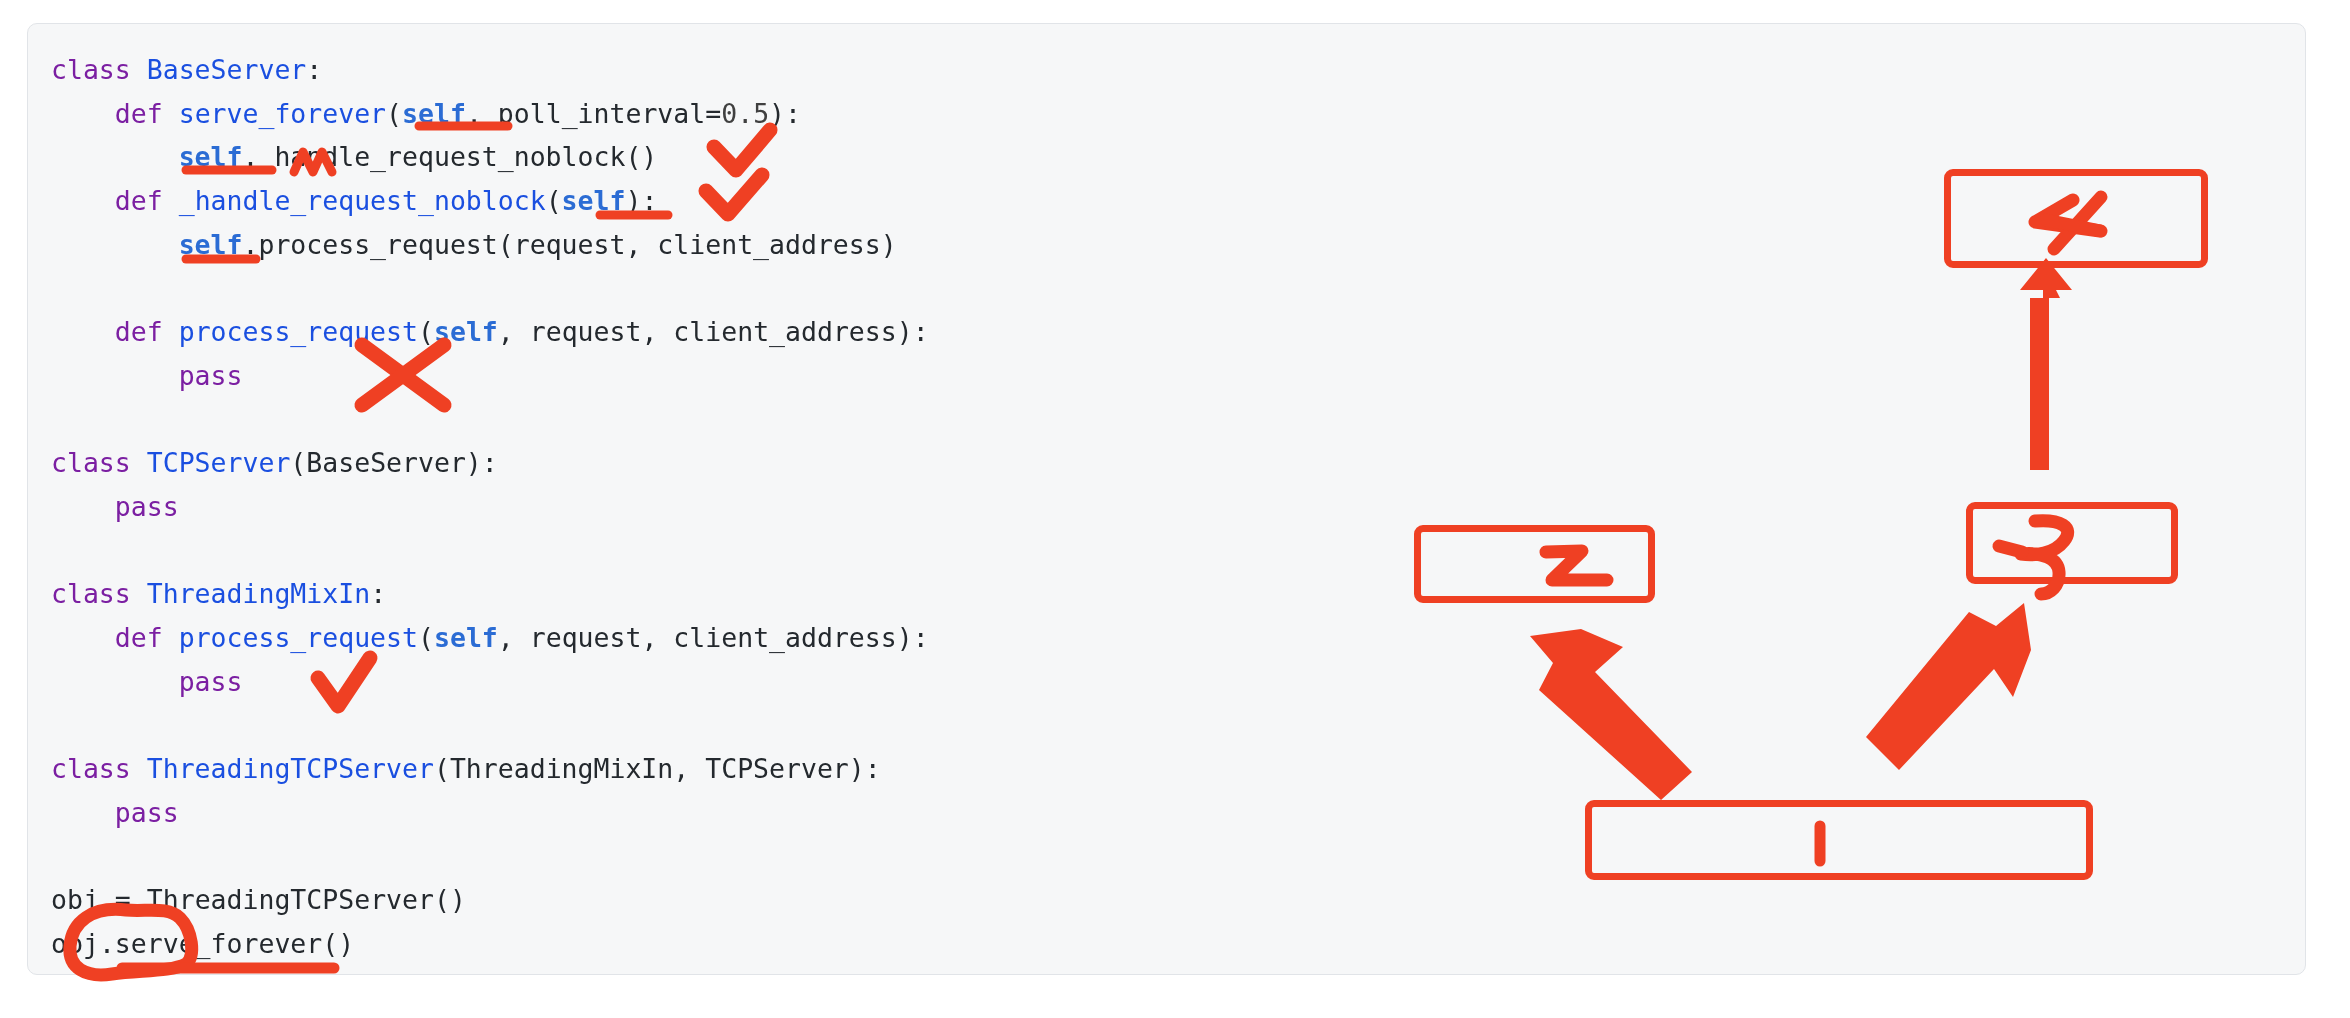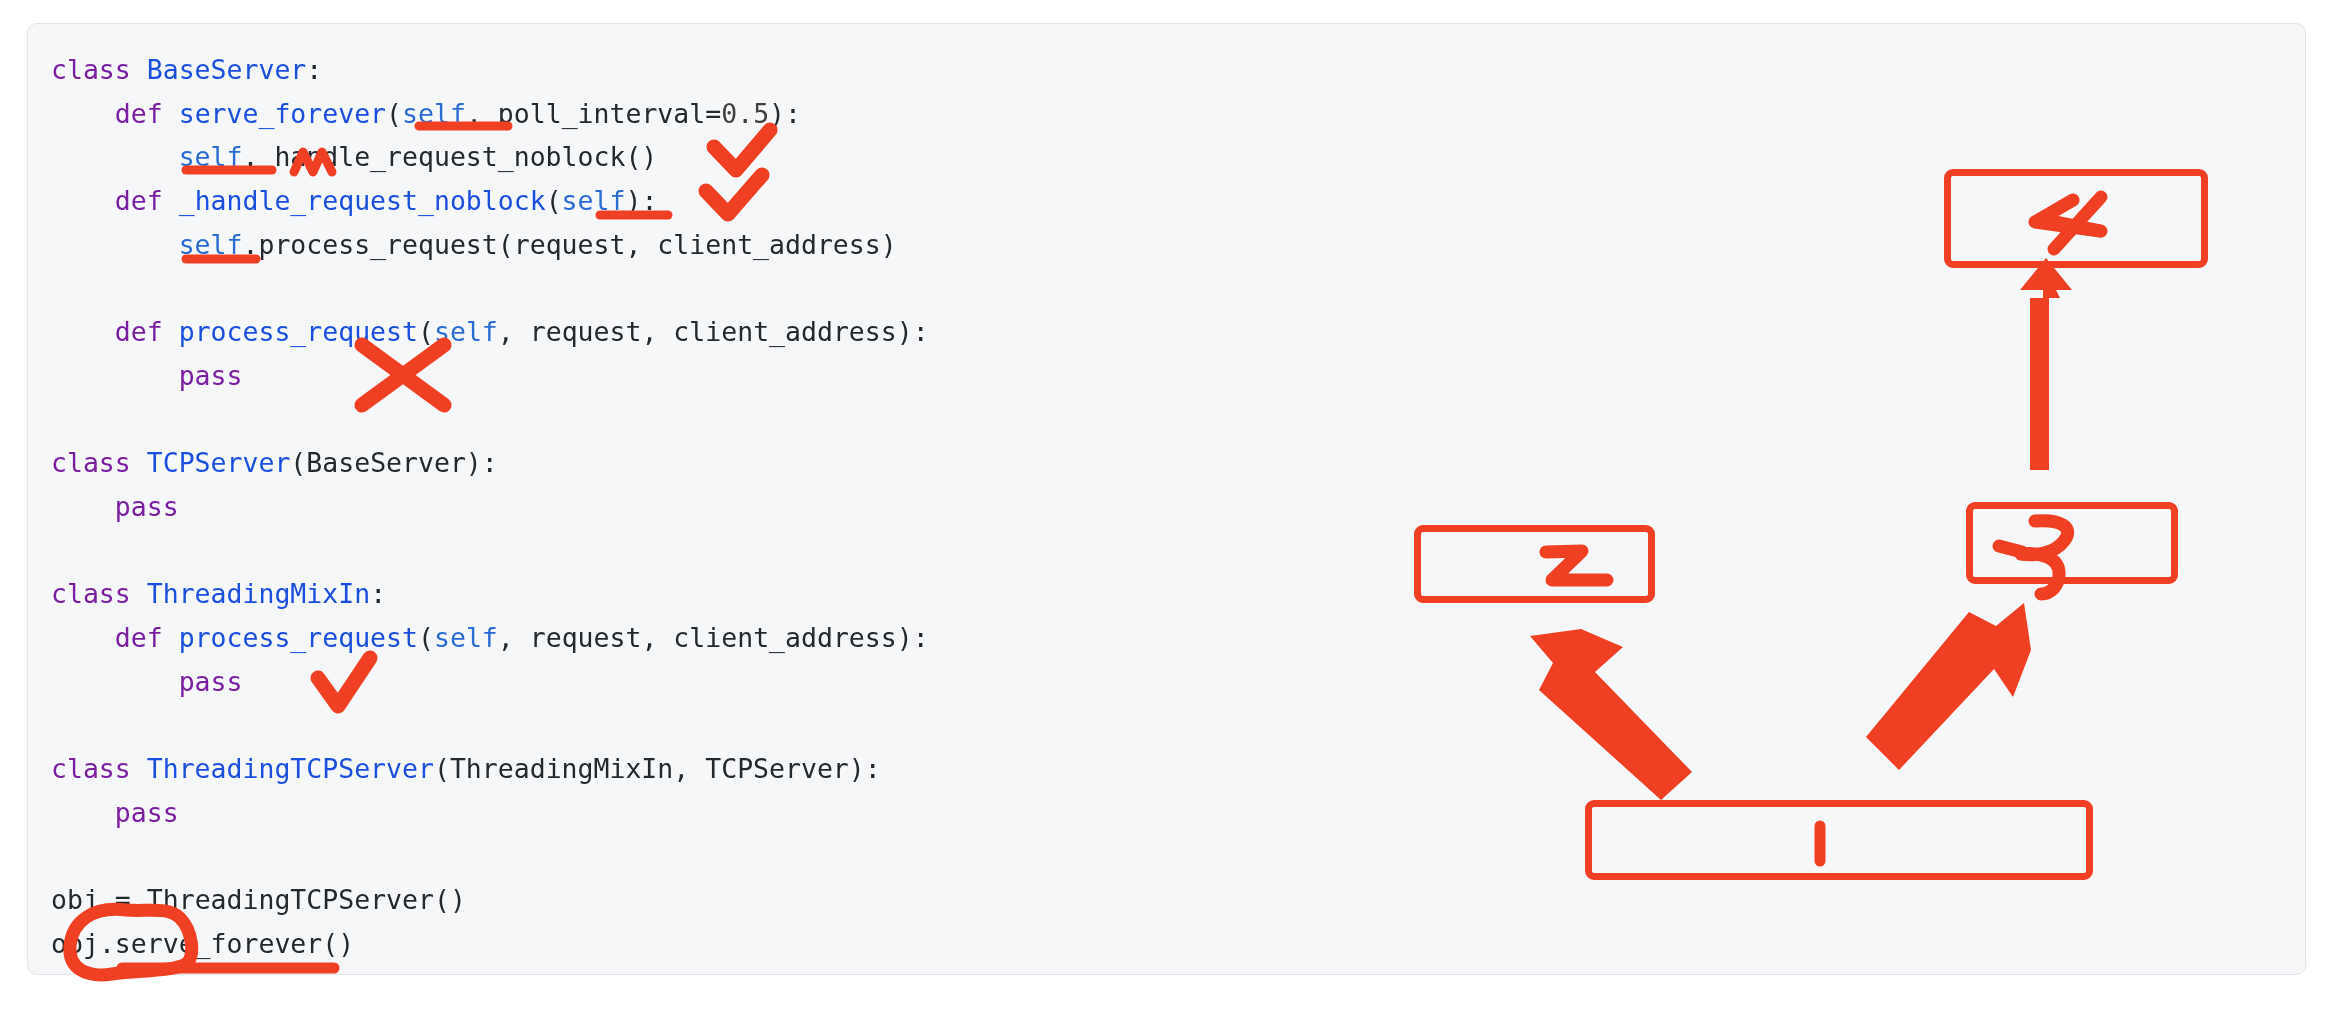--- a/index.html
+++ b/index.html
@@ -15,21 +15,21 @@
   }
   #code-pre{
     position:absolute;left:0;top:0;
     margin:0;padding:24px 0 0 23px;
     font-family:"DejaVu Sans Mono","Liberation Mono",monospace;
     font-size:26.5px;line-height:43.7px;
     color:#24292e;white-space:pre;letter-spacing:0px;
   }
   .kw{color:#7b1fa2;}        
   .nm{color:#1a4fe0;}        
-  .slf{color:#2b6cd4;}       
+  .slf{color:#2b6cd4;font-weight:bold;}       
   .num{color:#1b6b3a;}       
   .pl{color:#24292e;}        
 
   
   #ann{position:absolute;left:0;top:0;width:2350px;height:1018px;pointer-events:none;}
 
   
   .hbox{
     position:absolute;border:7px solid #ef4023;border-radius:9px;
     background:transparent;box-sizing:border-box;

